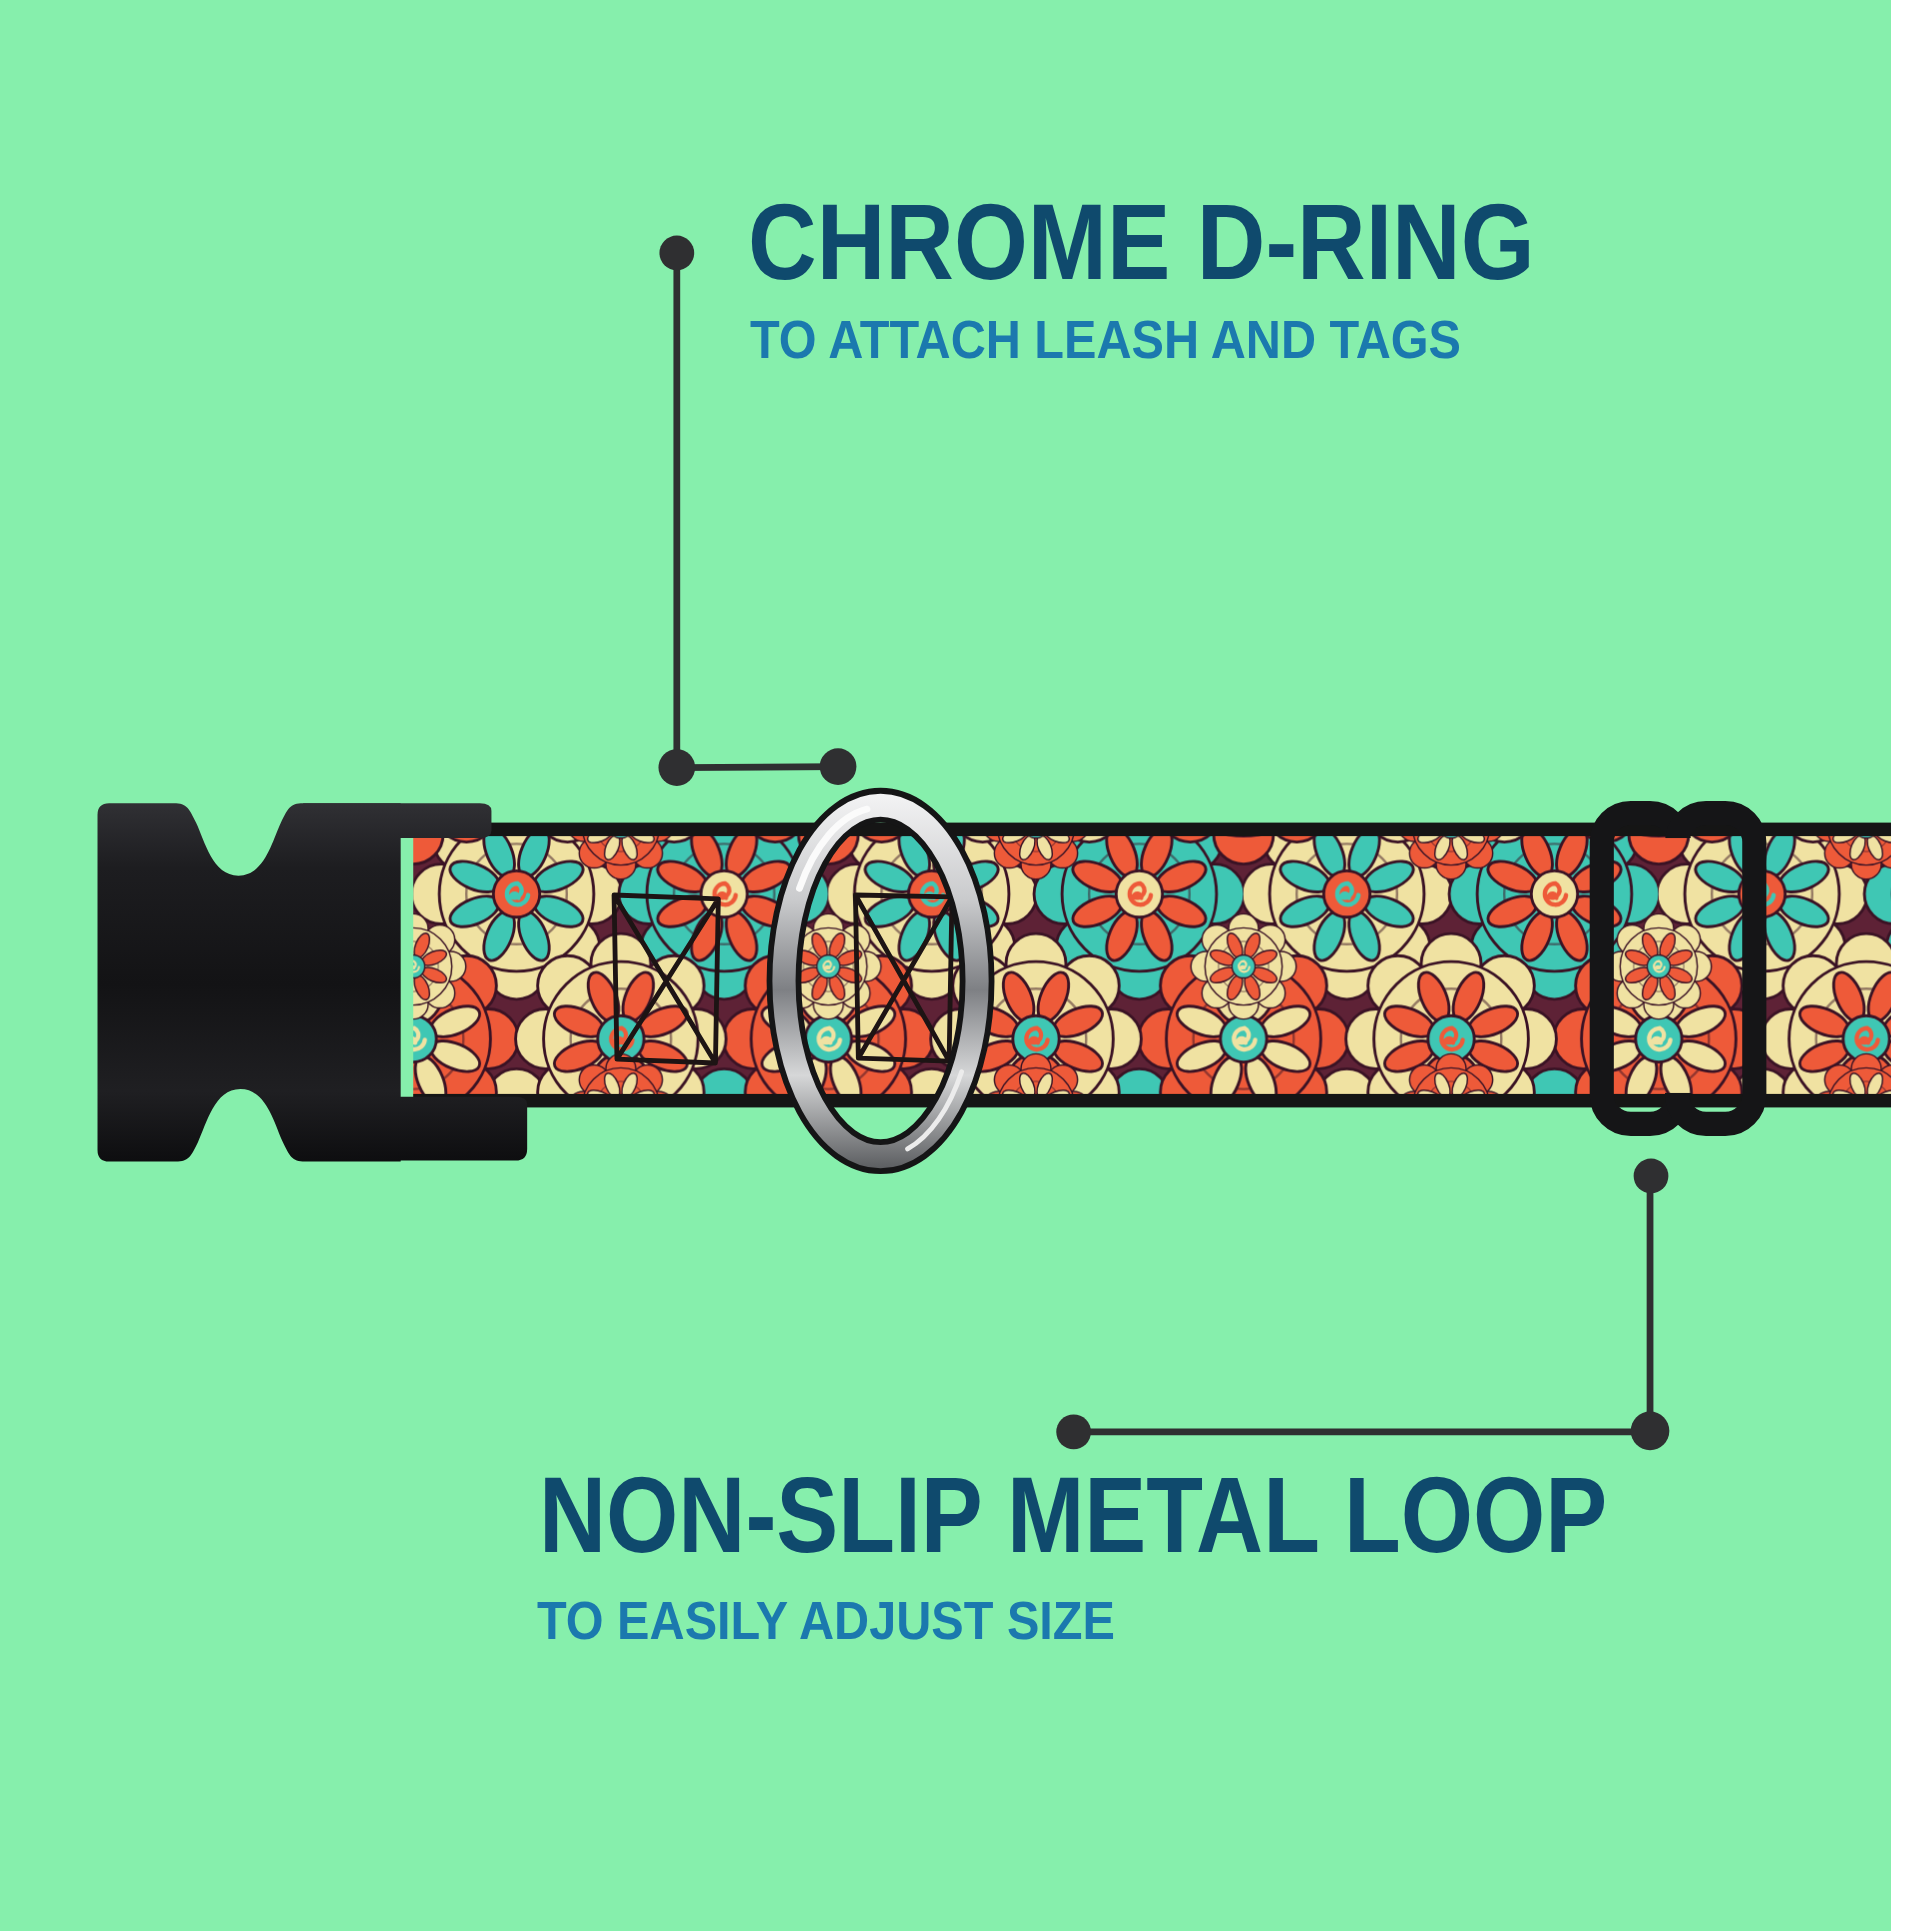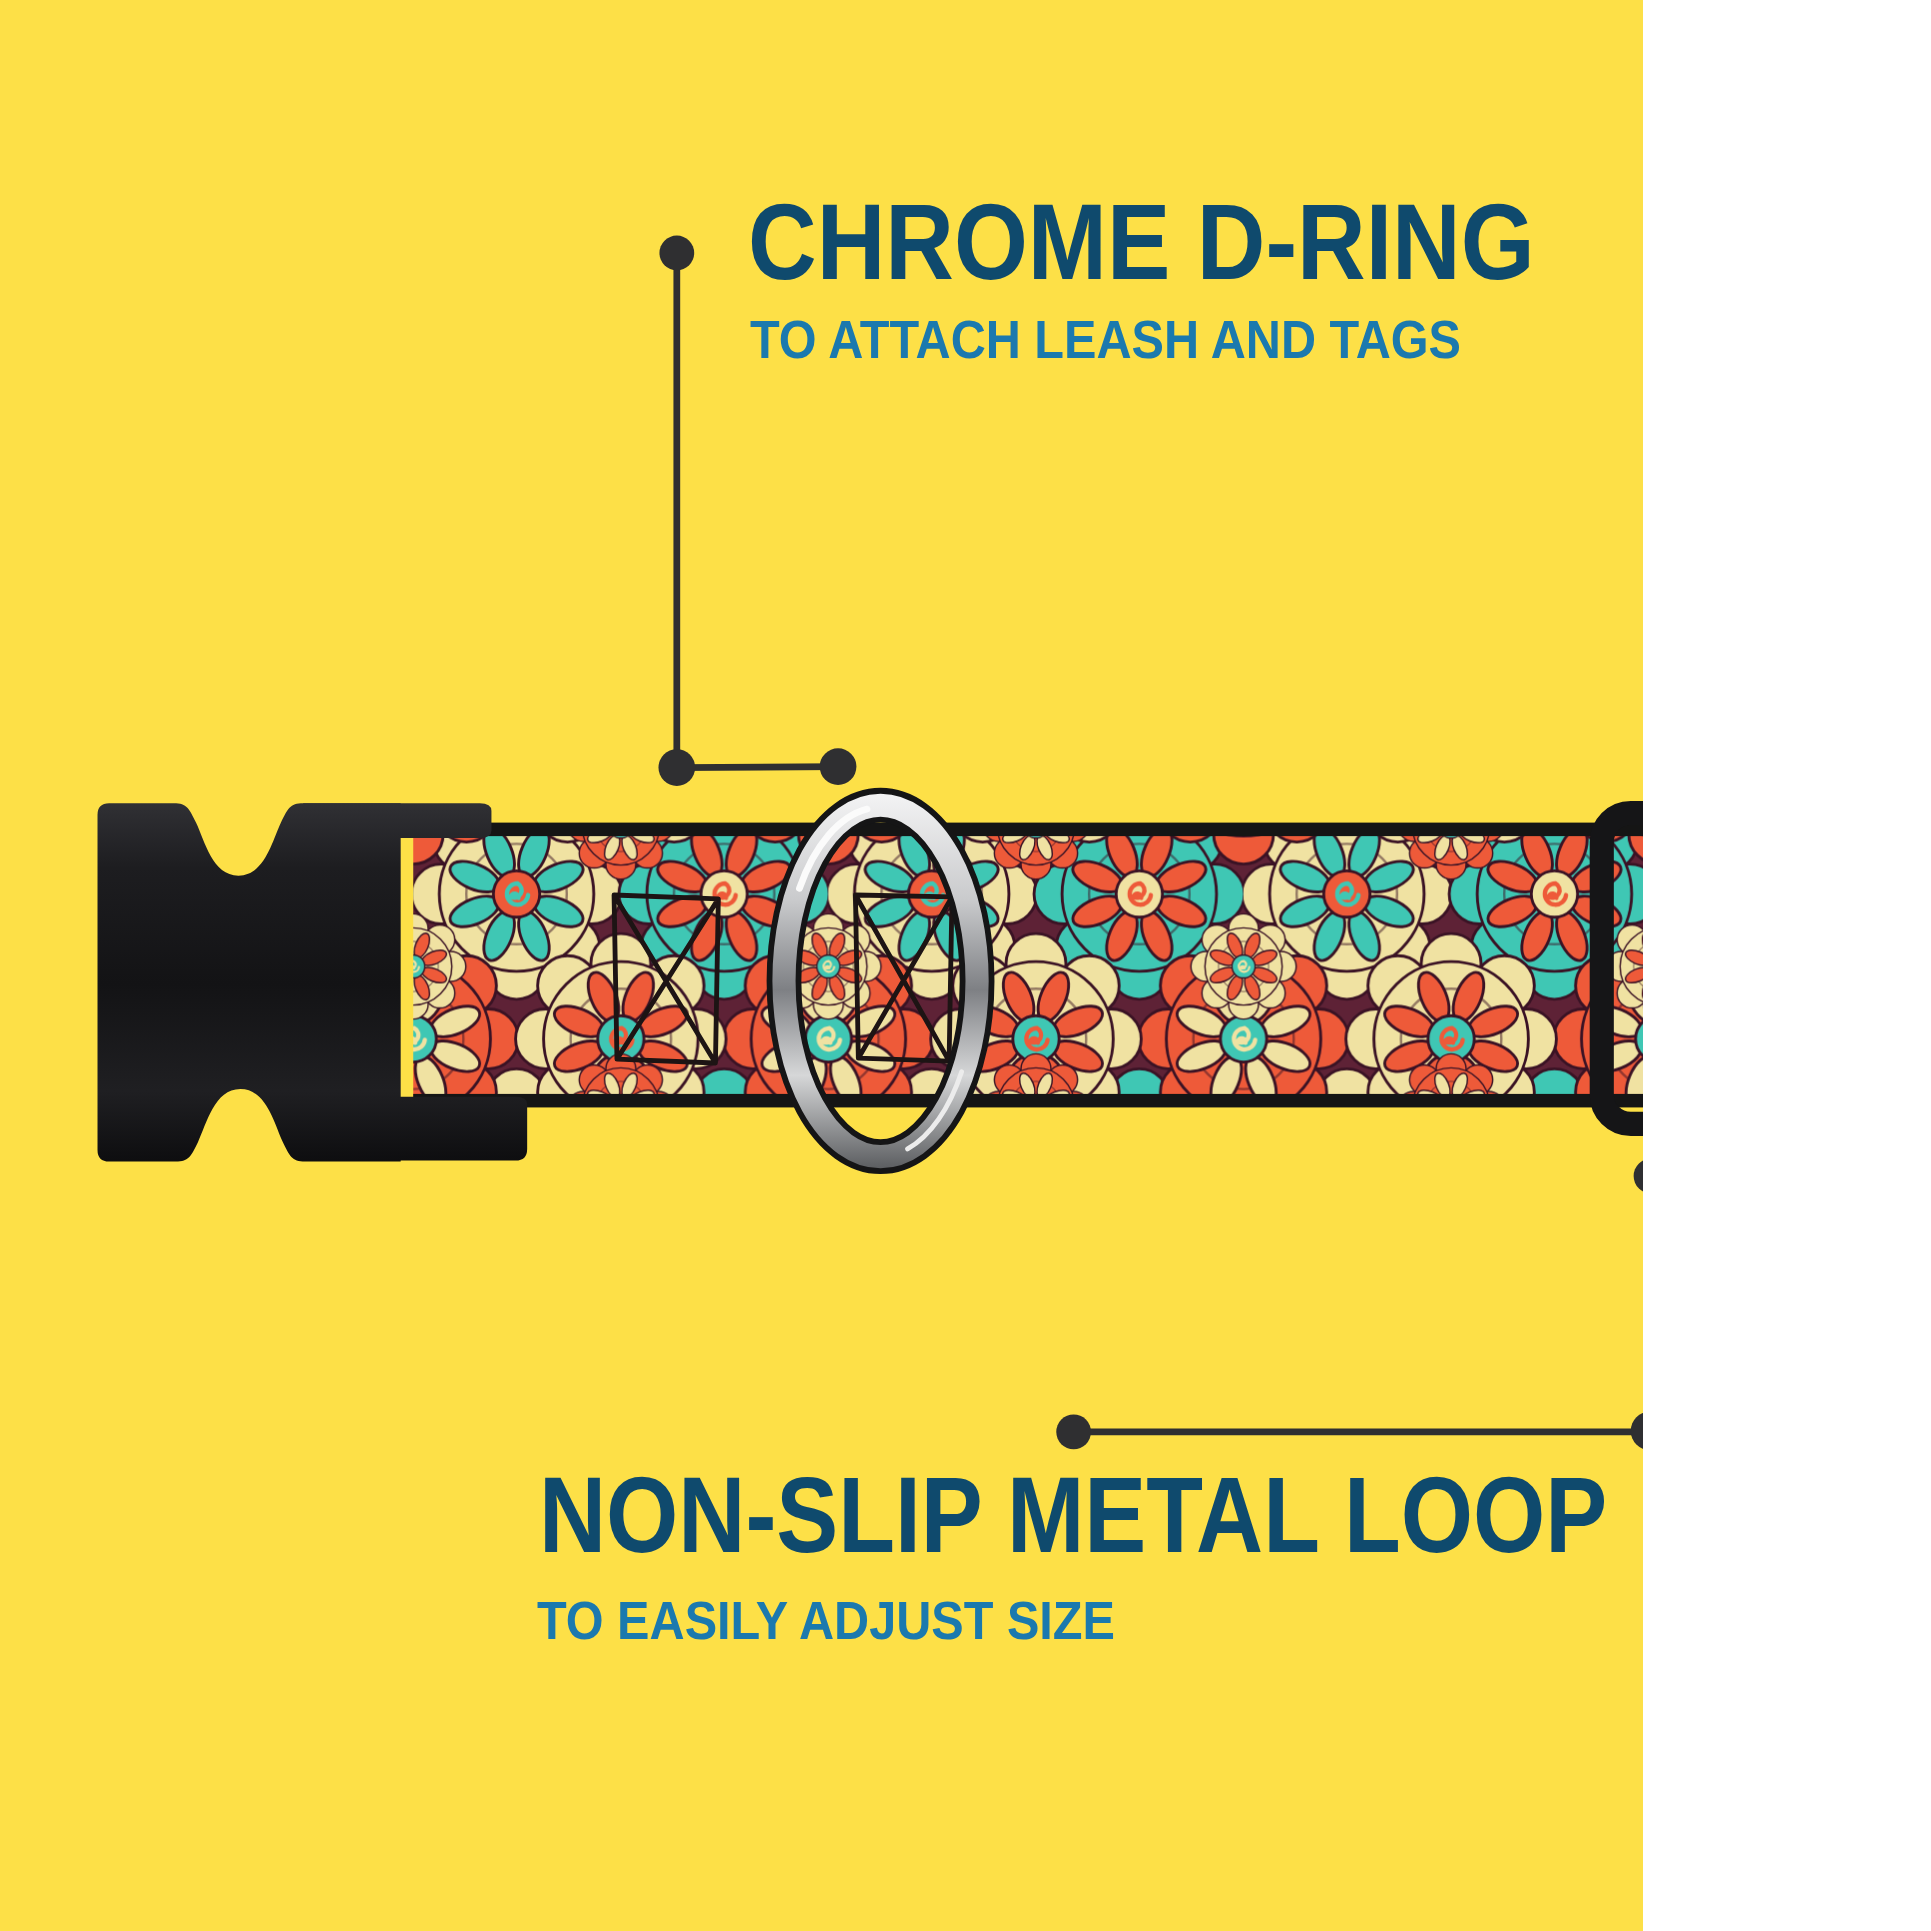--- a/index.html
+++ b/index.html
@@ -1,16 +1,16 @@
 <!DOCTYPE html>
 <html><head>
 <meta charset="utf-8">
 <style>
   html,body{margin:0;padding:0;background:#ffffff;}
-  .canvas{position:relative;width:1643px;height:1931px;background:#fde047;overflow:hidden;
+  .canvas{position:relative;width:1891px;height:1931px;background:#86efac;overflow:hidden;
           font-family:"Liberation Sans", sans-serif;}
   .stage{position:absolute;left:0;top:0;width:1931px;height:1931px;}
   .label{position:absolute;line-height:1;font-weight:bold;white-space:nowrap;
          transform-origin:0 0;letter-spacing:0;}
   .title{font-size:108px;color:#0f4a6d;transform:scaleX(0.88);}
   .subtitle{font-size:54px;color:#1b79ae;transform:scaleX(0.90);}
   #title-top{left:748px;top:188px;}
   #sub-top{left:750px;top:312px;}
   #title-bottom{left:539px;top:1461px;transform:scaleX(0.86);}
   #sub-bottom{left:537px;top:1593px;}

